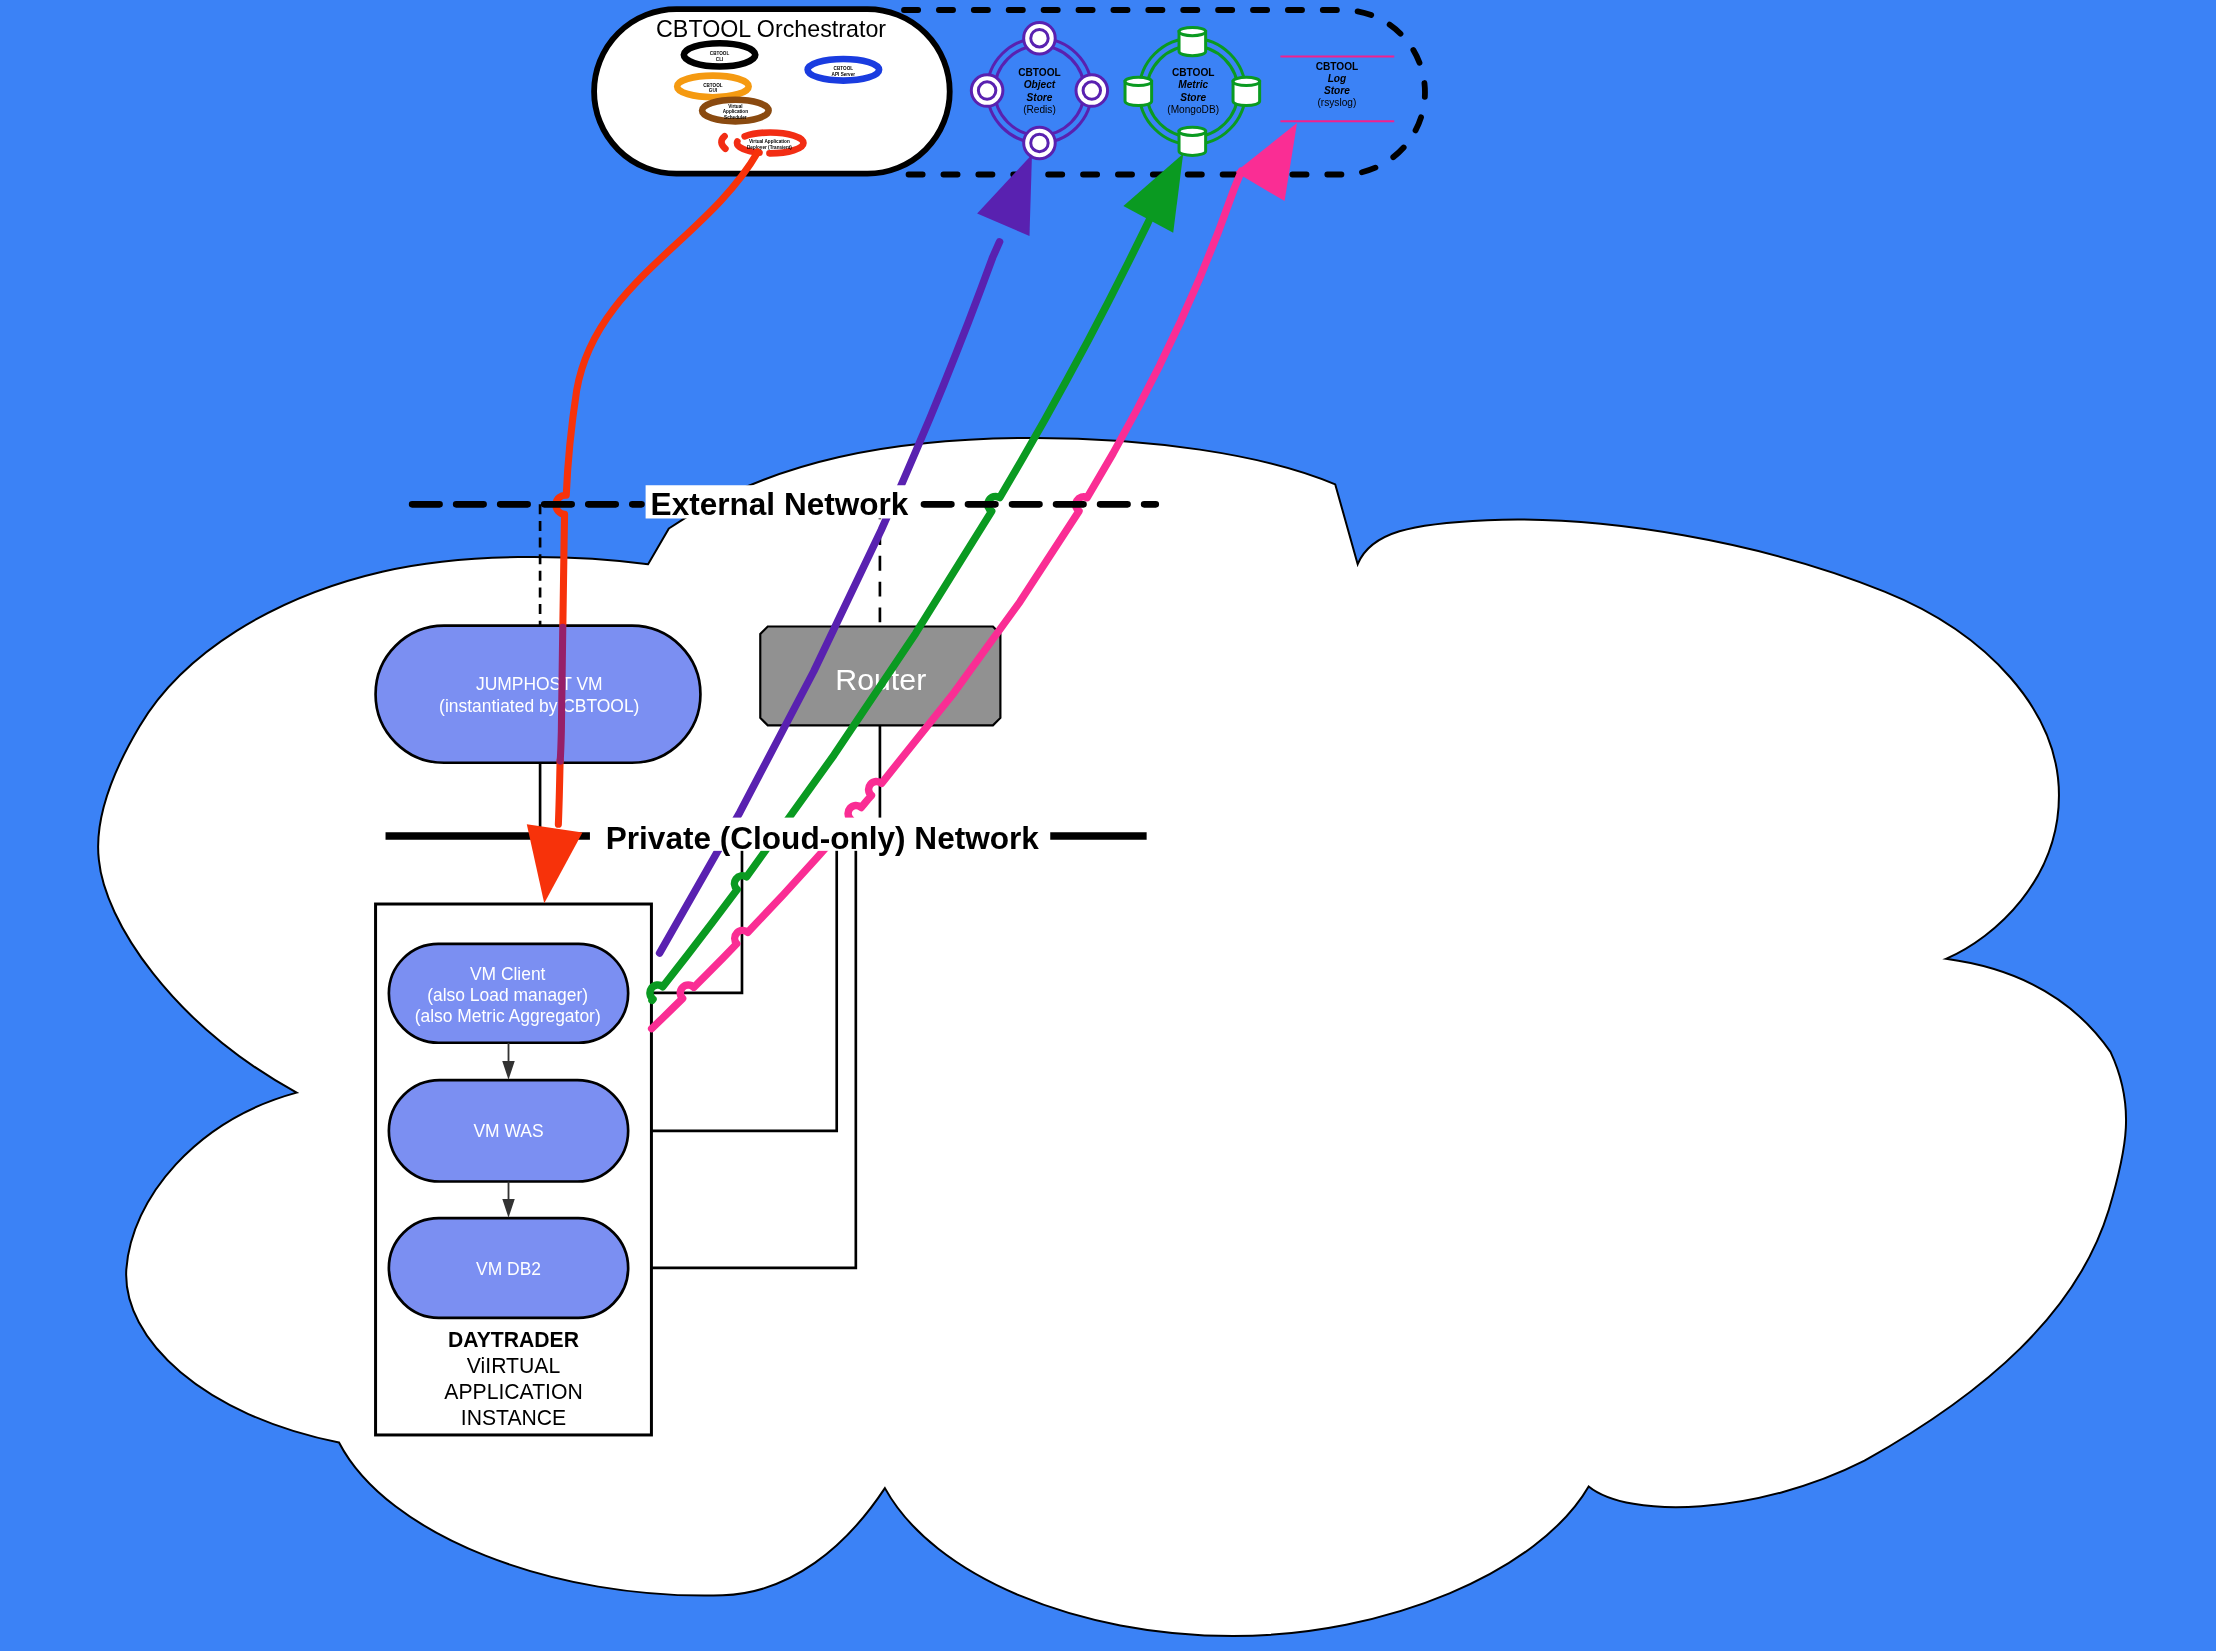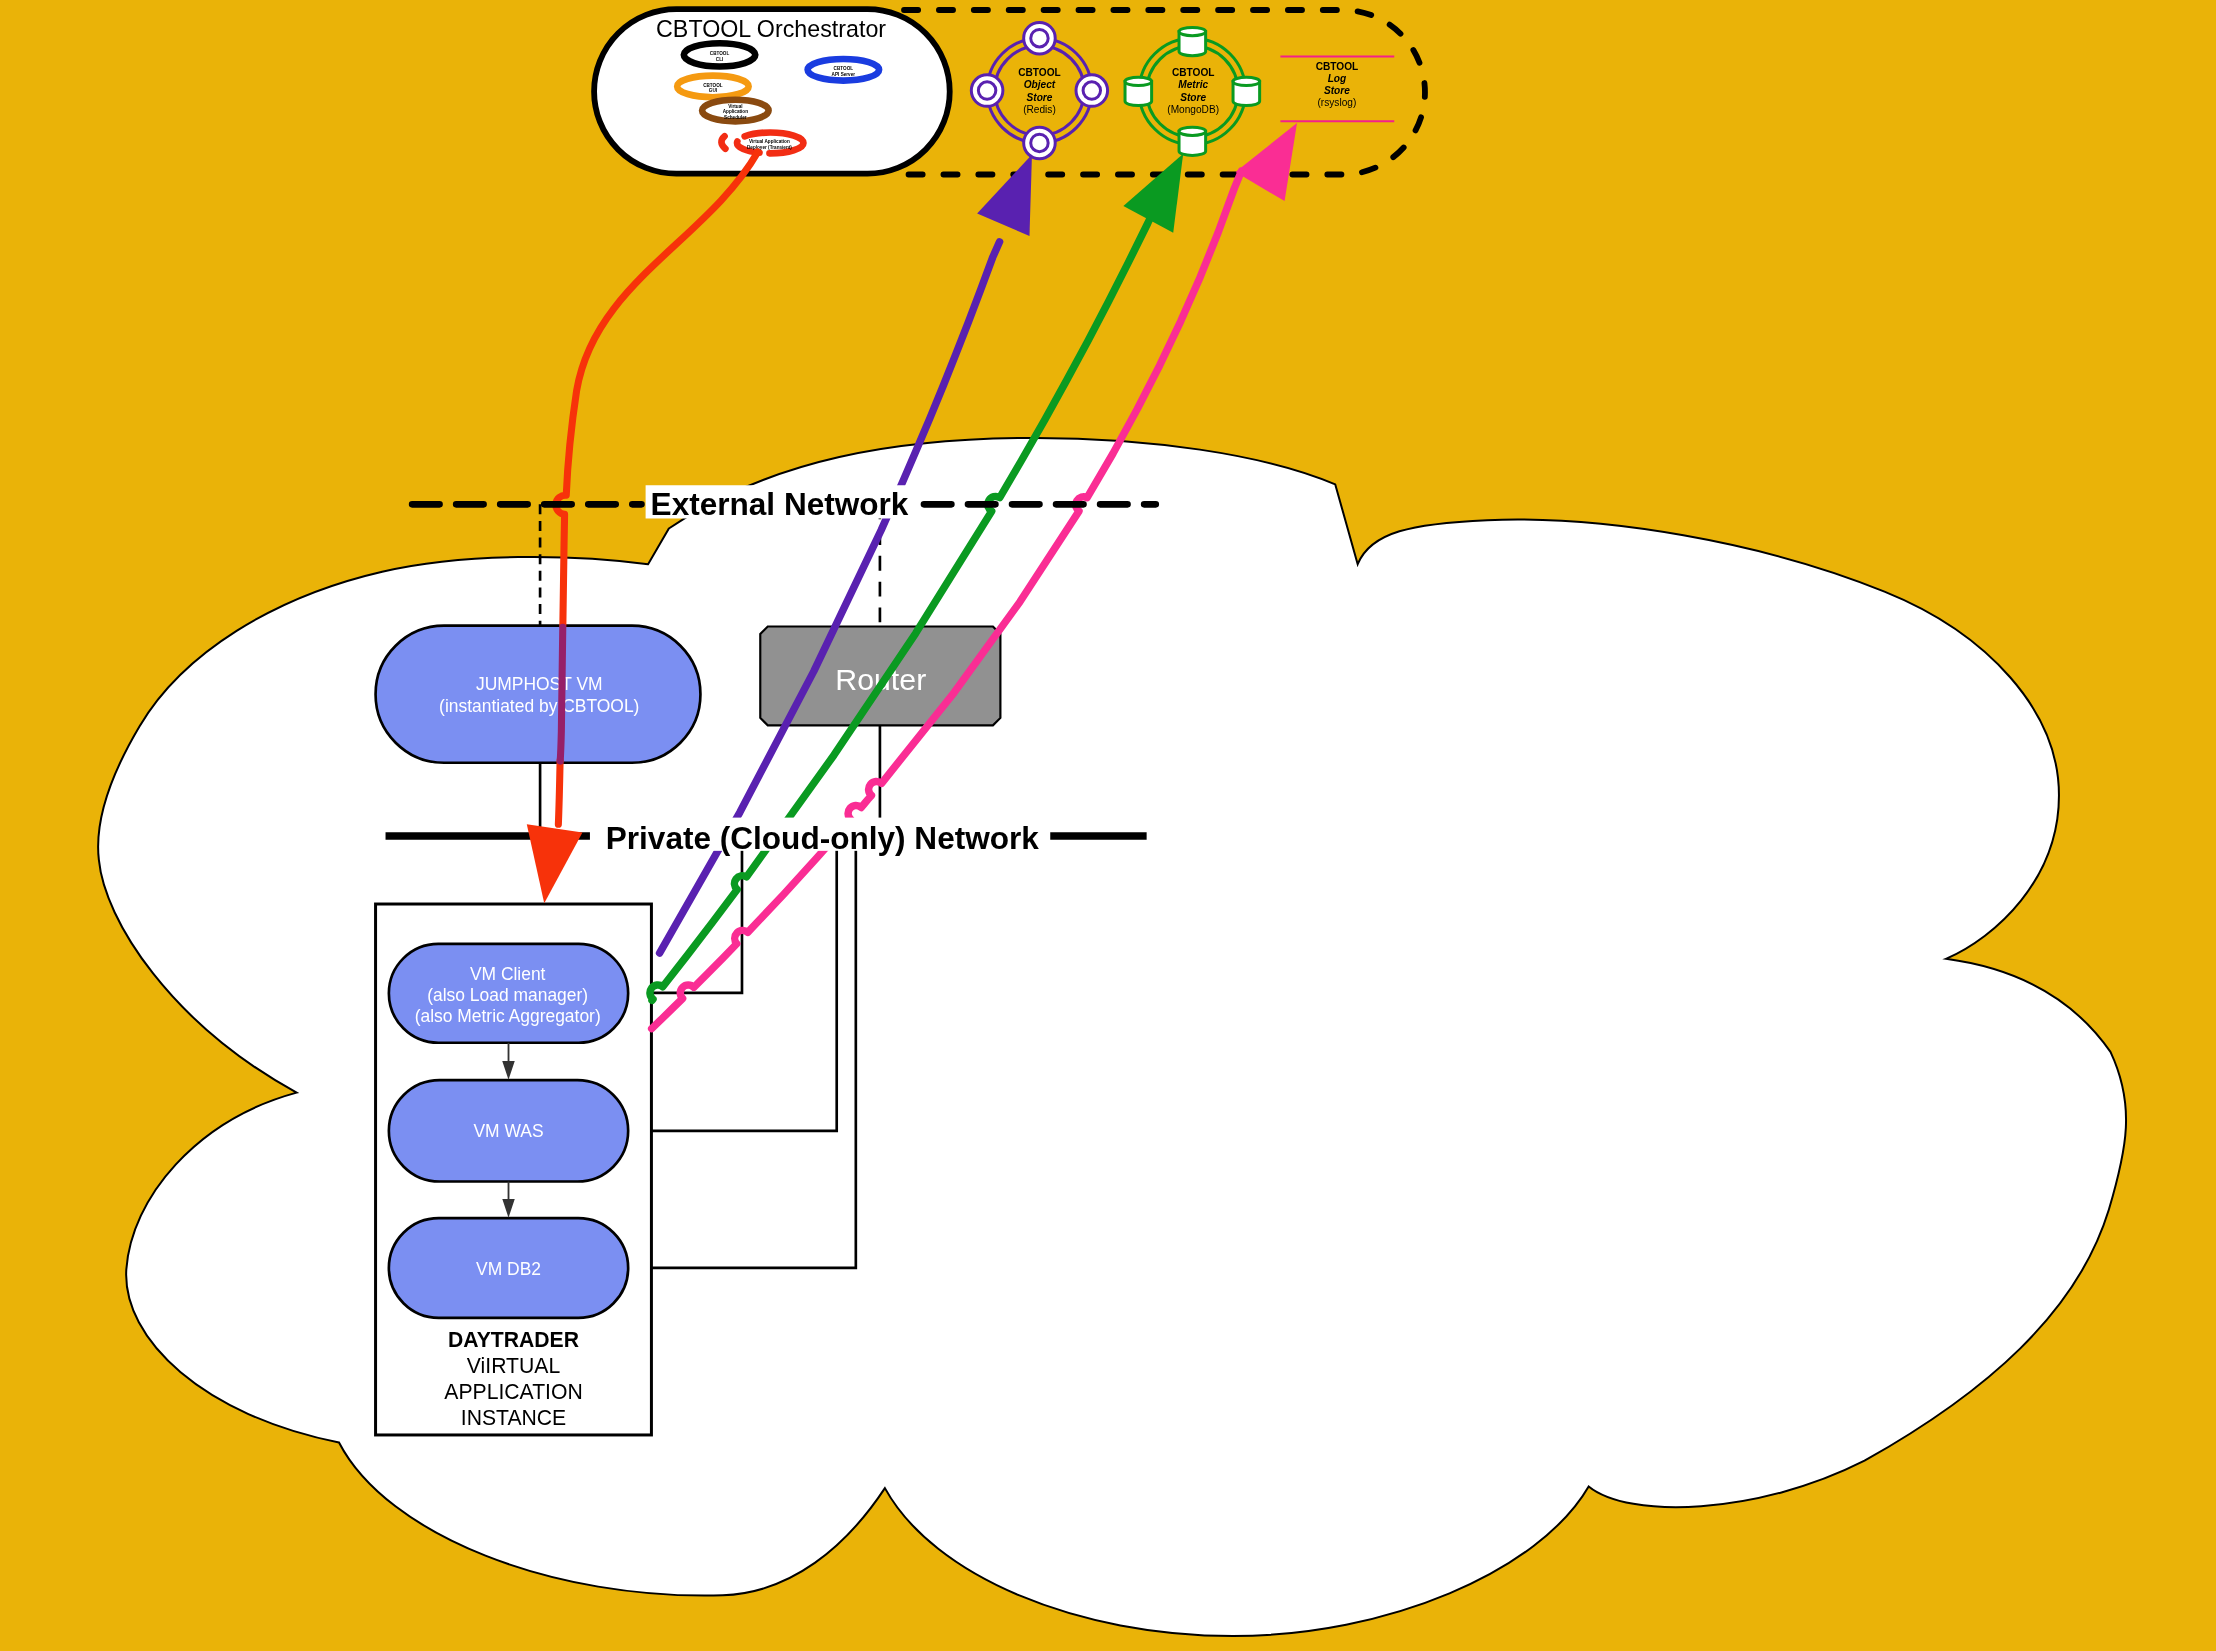--- a/index.html
+++ b/index.html
@@ -1,17 +1,17 @@
 <!DOCTYPE html>
 <html style="font-size:13.3px"><head>
 <meta charset="utf-8">
 <style>
   html,body{margin:0;padding:0;background:#ffffff;}
   body{width:2216px;height:1651px;overflow:hidden;font-family:"Liberation Sans",sans-serif;}
-  #stage{position:relative;width:2216px;height:1651px;background:#eab308;}
+  #stage{position:relative;width:2216px;height:1651px;background:#3b82f6;}
   svg#main{position:absolute;top:0;left:0;}
   text{font-family:"Liberation Sans",sans-serif;}
 </style>
 </head>
 <body>
 
 <div id="stage">
 <svg id="main" width="2216" height="1651" viewBox="0 0 2667 1987" xmlns="http://www.w3.org/2000/svg">
 
   <g id="layer-cloud">

